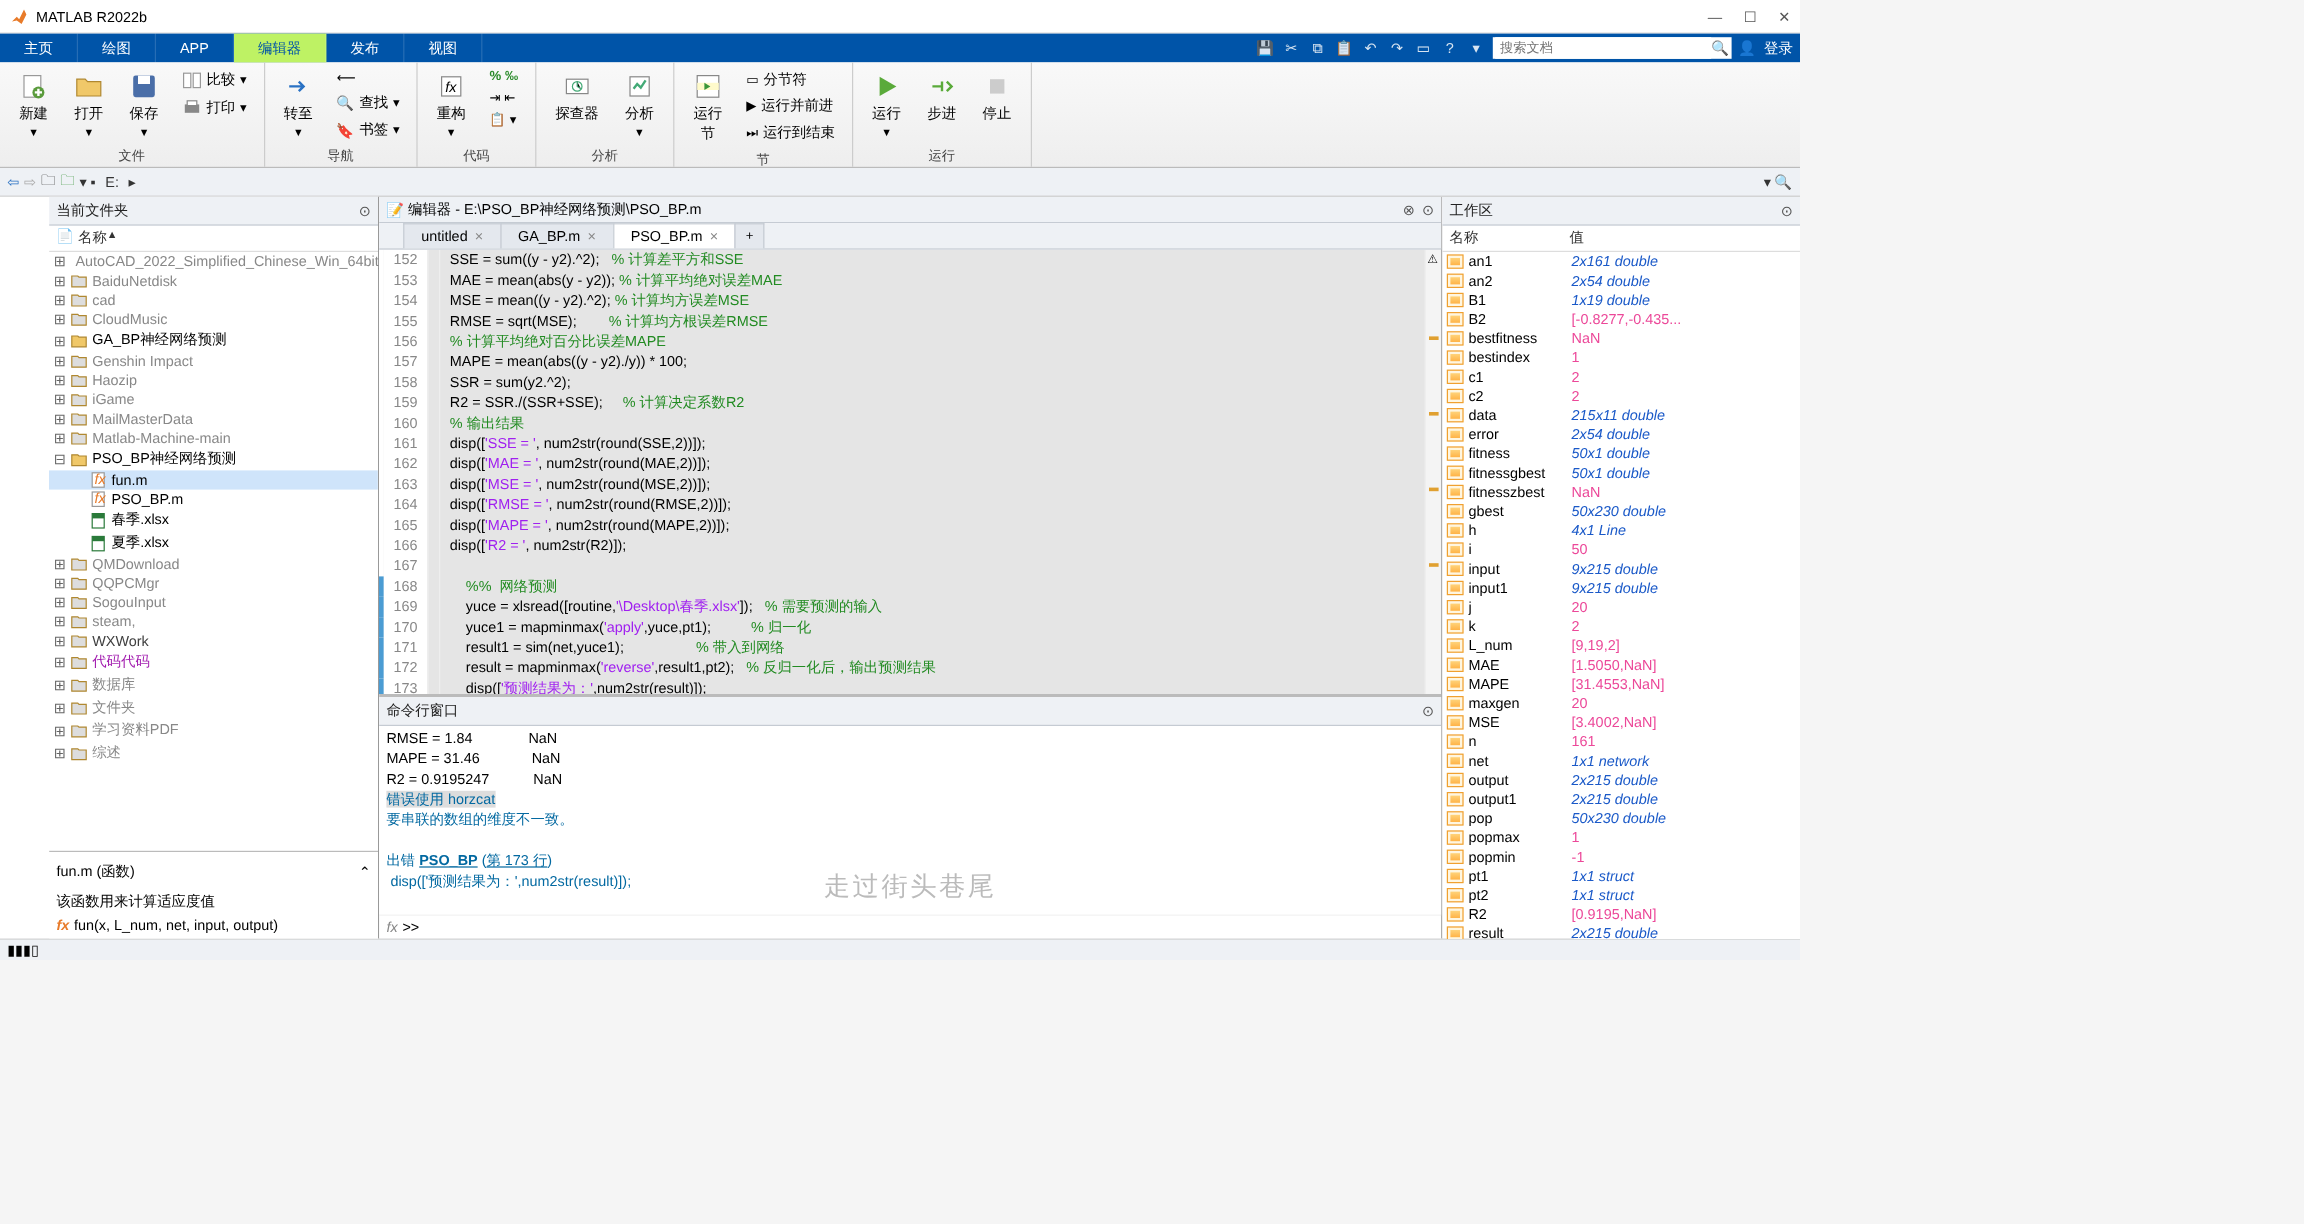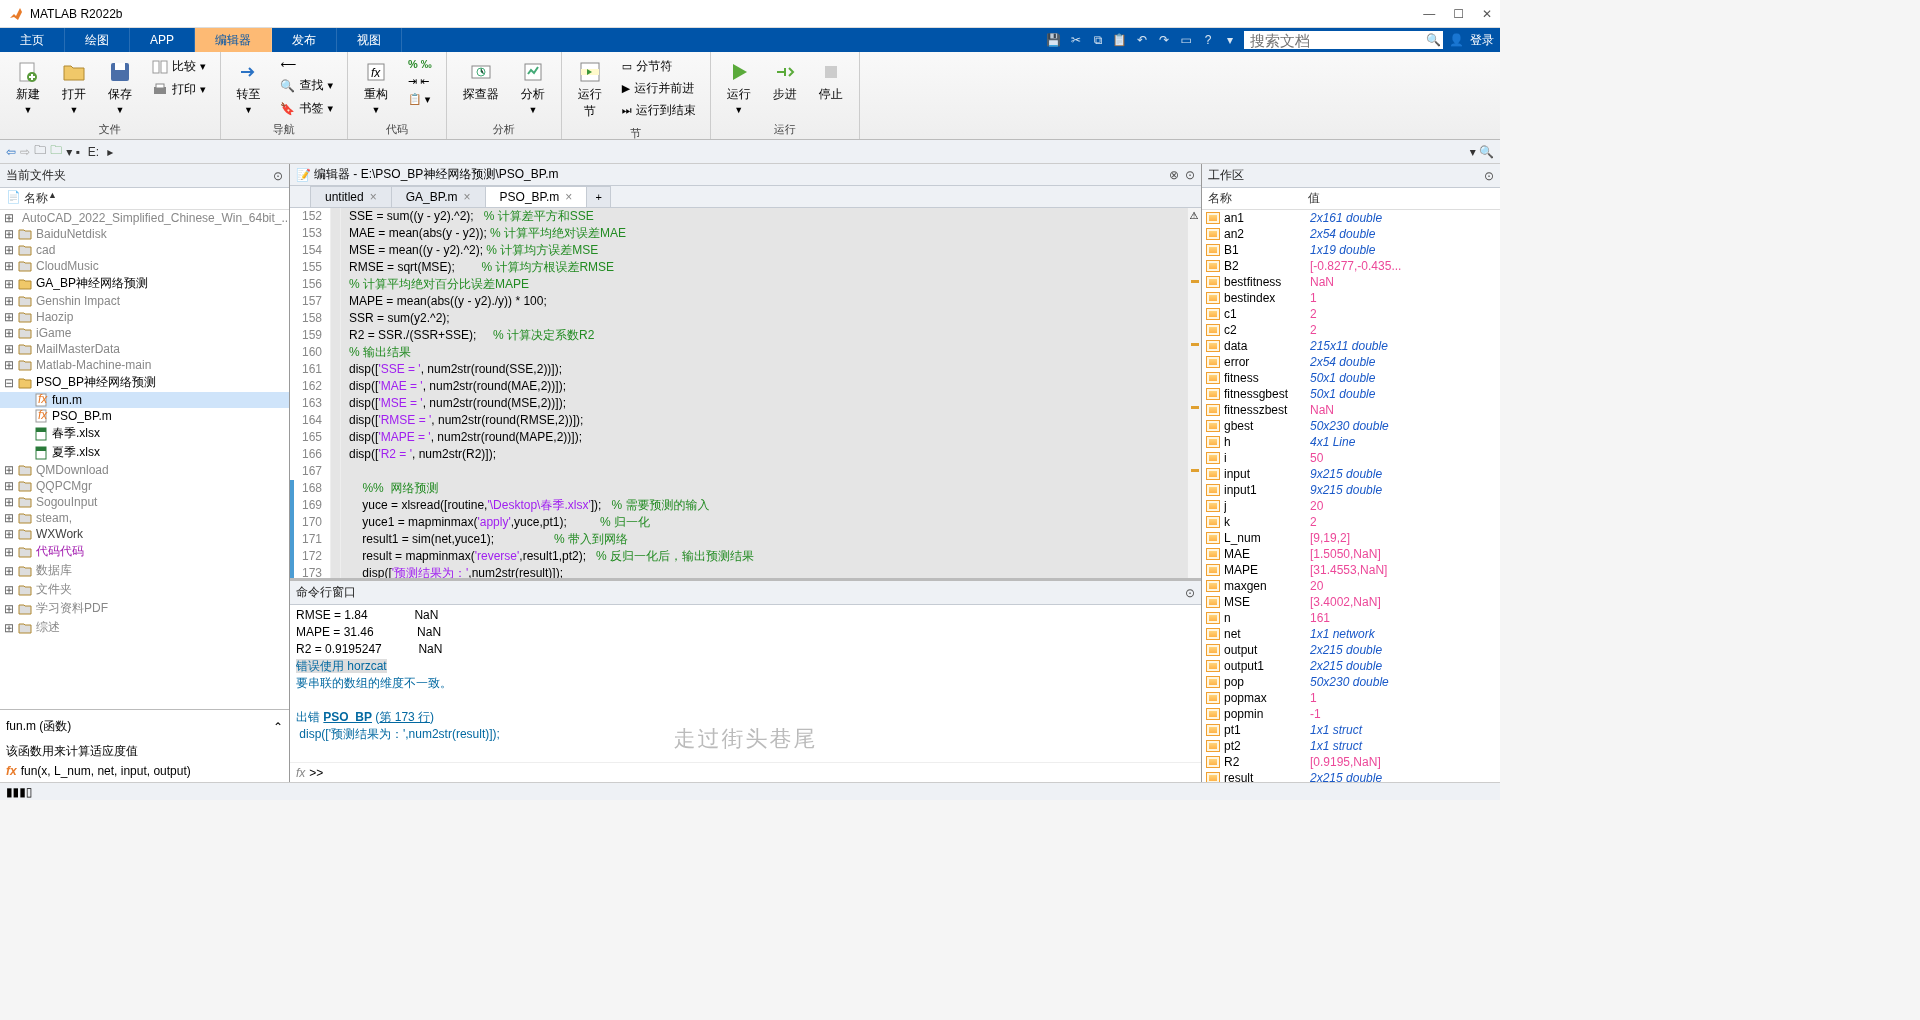--- a/index.html
+++ b/index.html
@@ -2,40 +2,40 @@
 <html><head>
 <meta charset="utf-8">
 <style>
 * { margin:0; padding:0; box-sizing:border-box; font-family:"Microsoft YaHei",Arial,sans-serif; font-size:12px; }
 body { background:#f5f5f5; width:1500px; height:800px; overflow:hidden; }
 .titlebar { height:28px; background:#fff; display:flex; align-items:center; padding:0 8px; border-bottom:1px solid #ddd; }
 .titlebar .logo { width:16px; height:16px; margin-right:6px; }
 .titlebar .winbtns { margin-left:auto; display:flex; gap:18px; color:#555; }
 .menubar { height:24px; background:#0054a8; display:flex; align-items:stretch; color:#fff; }
 .menubar .tab { padding:0 20px; display:flex; align-items:center; cursor:pointer; border-right:1px solid rgba(255,255,255,0.15); }
-.menubar .tab.active { background:#fdba74; color:#0054a8; }
+.menubar .tab.active { background:#bef264; color:#0054a8; }
 .menubar .spacer { flex:1; }
 .menubar .rightctrls { display:flex; align-items:center; gap:6px; padding:0 6px; }
 .menubar .rightctrls .ico { width:16px; height:16px; opacity:.85; display:inline-flex; align-items:center; justify-content:center; color:#fff; }
-.menubar input { width:180px; height:18px; font-size:15px; padding:0 4px; border:none; }
+.menubar input { width:180px; height:18px; font-size:11px; padding:0 4px; border:none; }
 .toolbar { height:88px; background:linear-gradient(#f9f9f9,#eee); border-bottom:1px solid #bbb; display:flex; }
 .toolbar .group { border-right:1px solid #ccc; padding:4px 10px 2px; display:flex; flex-direction:column; }
 .toolbar .group .row { display:flex; gap:10px; flex:1; }
 .toolbar .group .lbl { text-align:center; font-size:11px; color:#444; padding-top:2px; }
 .bigbtn { display:flex; flex-direction:column; align-items:center; gap:2px; padding:4px 6px; cursor:pointer; min-width:36px; }
 .bigbtn .ico { width:24px; height:24px; }
 .smallbtn { display:flex; align-items:center; gap:4px; padding:2px 4px; cursor:pointer; font-size:11px; }
 .smallbtn .ico { width:16px; height:16px; }
 .pathbar { height:24px; background:#eef1f5; border-bottom:1px solid #ccc; display:flex; align-items:center; padding:0 6px; gap:4px; color:#333; }
 .pathbar .crumb { padding:0 4px; }
 .main { display:flex; height:calc(800px - 28px - 24px - 88px - 24px - 18px); }
 .panel { display:flex; flex-direction:column; border-right:1px solid #999; background:#fff; }
 .panelhdr { background:#eef1f5; border-bottom:1px solid #c5cbd3; padding:3px 6px; display:flex; align-items:center; font-size:11px; color:#222; }
 .panelhdr .caret { margin-left:auto; color:#555; cursor:pointer; }
-.left { width:290px; }
+.left { width:316px;padding-left:41px; }
 .colhdr { display:flex; padding:2px 6px; border-bottom:1px solid #ddd; font-size:11px; color:#333; }
 .filetree { flex:1; overflow:auto; font-size:12px; }
 .ftrow { display:flex; align-items:center; padding:1px 4px; gap:4px; cursor:pointer; }
 .ftrow.sel { background:#cfe4fa; }
 .ftrow .exp { width:10px; text-align:center; color:#666; }
 .ftrow .fico { width:14px; height:14px; }
 .details { border-top:1px solid #bbb; padding:4px 6px; font-size:12px; background:#fff; }
 .details .hd { padding:4px 0; display:flex; align-items:center;}
 .center { flex:1; display:flex; flex-direction:column; }
 .edhdr { background:#eef1f5; border-bottom:1px solid #c5cbd3; padding:2px 6px; display:flex; align-items:center; font-size:11px; }

